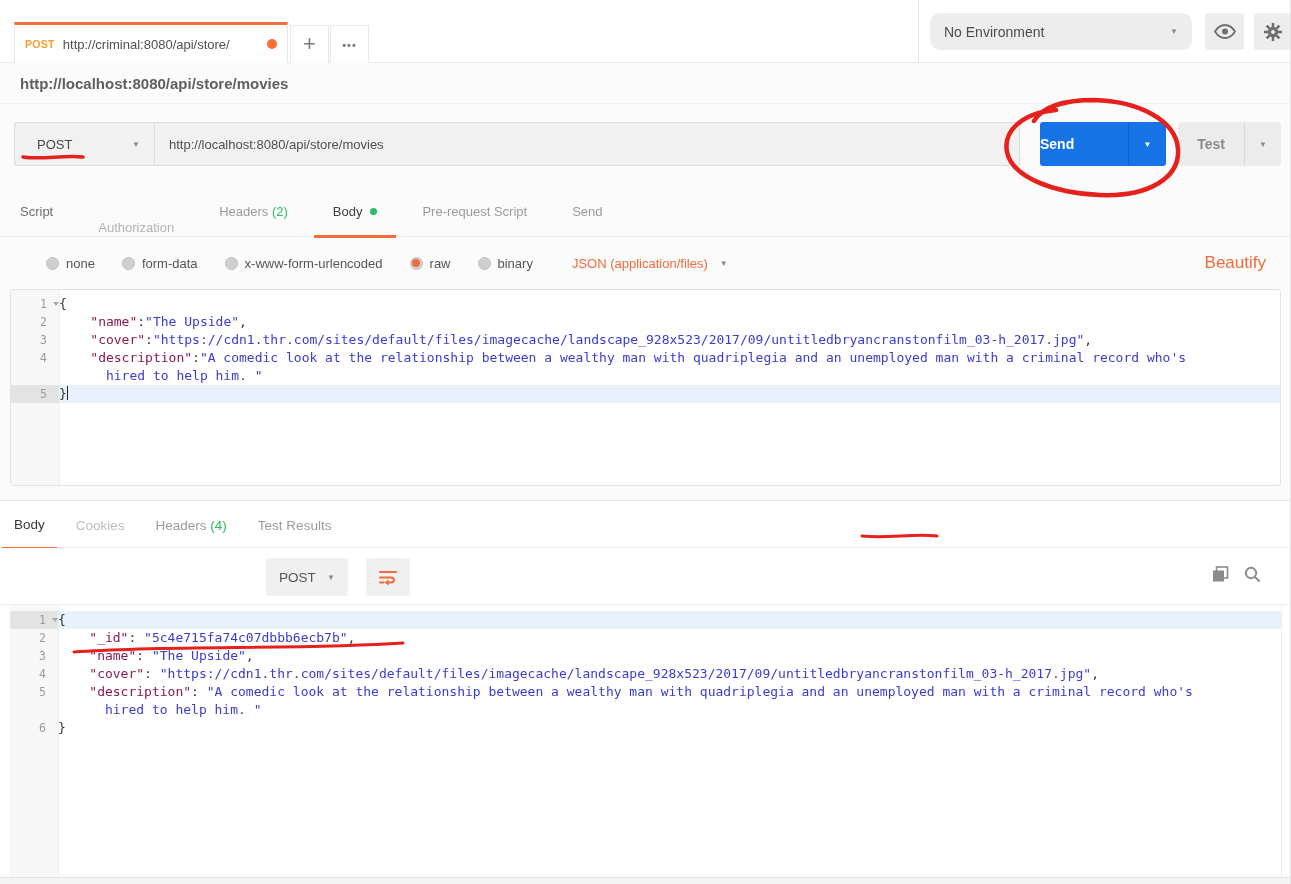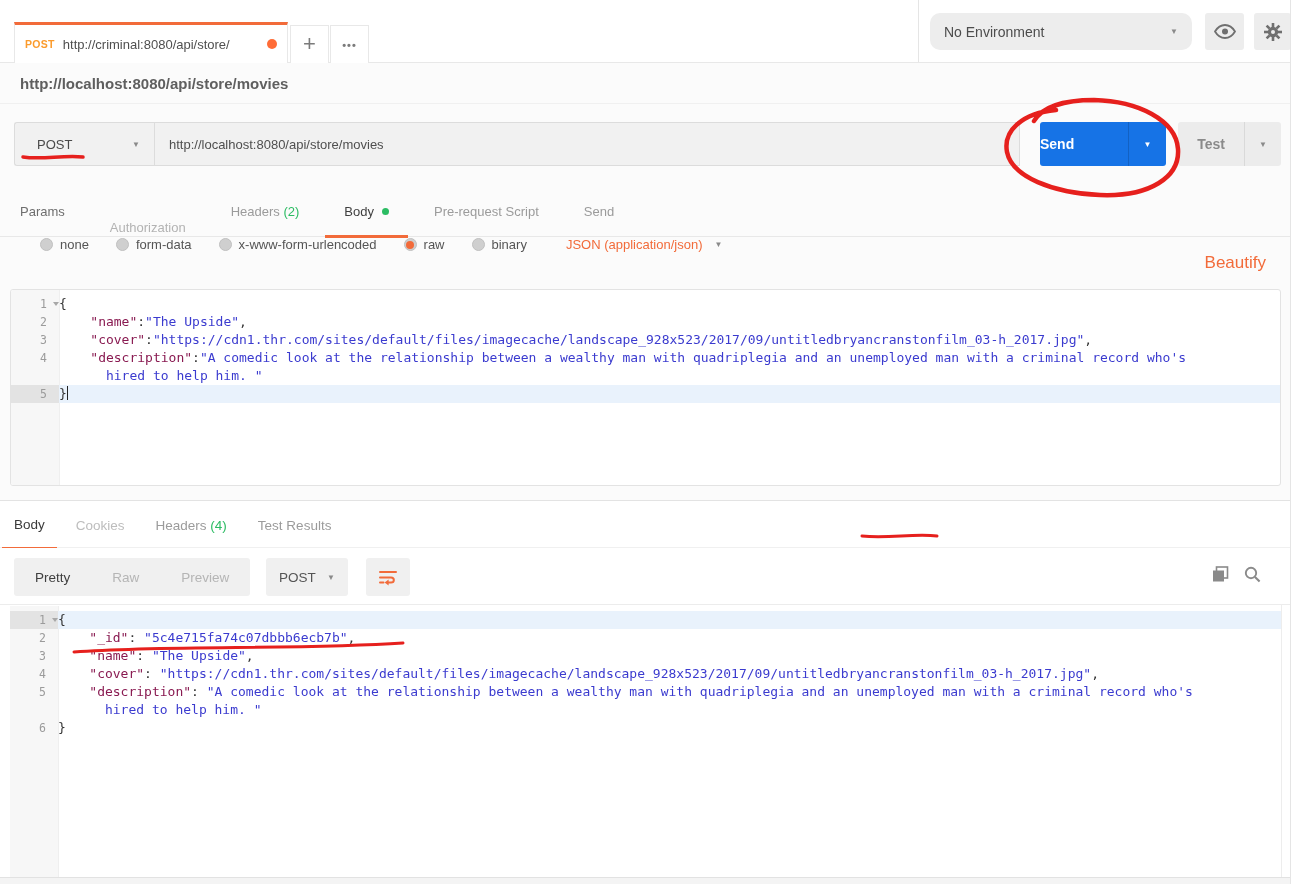--- a/index.html
+++ b/index.html
@@ -80,21 +80,21 @@
   .rtab.t-auth { color:#b3b3b3;margin-top:32px; }
   .rtab .cnt { color:#2cbc63; }
   .rtab.t-body { color:#3f3f3f; margin:0 26px 0 -19px; padding:0 19px; height:51px; line-height:51px; position:relative; }
   .rtab.t-body::after { content:''; position:absolute; left:0; right:0; bottom:-1px; height:3px; background:#f26b3a; }
   .gdot { display:inline-block; width:7px; height:7px; border-radius:50%; background:#2cbc63; margin-left:8px; vertical-align:1px; }
   .meta-links { position:absolute; right:14px; top:186px; height:51px; display:flex; align-items:center; gap:20px; font-size:13.5px; }
   .lnk-cookies,.lnk-code { color:#f26b3a; }
   .lnk-comments { color:#f5c0a8; }
 
   
-  .body-modes { position:absolute; left:40px; top:237px; height:52px; display:flex; align-items:flex-start; font-size:13px; color:#555; }
+  .body-modes { position:absolute; left:46px; top:237px; height:52px; display:flex; align-items:center; font-size:13px; color:#555; }
   .bmode { display:flex; align-items:center; margin-right:27px; }
   .radio { width:13px; height:13px; border-radius:50%; background:#cfcfcf; border:1px solid #c0c0c0; margin-right:7px; position:relative; flex:none; }
   .radio.sel::after { content:''; position:absolute; left:1.5px; top:1.5px; width:8px; height:8px; border-radius:50%; background:#f26b3a; }
   .ctype { display:flex; align-items:center; margin-left:12px; color:#f26b3a; }
   .ctype .caret { margin-left:12px; }
   .beautify { position:absolute; right:25px; top:237px; line-height:52px; color:#f26b3a; font-size:17px; }
 
   
   .editor { background:#fff; overflow:hidden; padding-top:5px; }
   .editor::before { content:''; position:absolute; left:0; top:0; bottom:0; width:48px; background:#f7f7f7; border-right:1px solid #efefef; }
@@ -201,21 +201,21 @@
 </div>
 <div class="save-btn">
   <div class="save-main">Test</div>
   <div class="save-caret">
     <span class="caret">▼</span>
   </div>
 </div>
 
 <div class="req-tabs-row">
   <div class="req-tabs">
-    <span class="rtab t-params">Params</span>
+    <span class="rtab t-params">Script</span>
     <span class="rtab t-auth">Authorization</span>
     <span class="rtab"><span>Headers</span> <span class="cnt">(2)</span></span>
     <span class="rtab t-body"><span>Body</span><span class="gdot"></span></span>
     <span class="rtab">Pre-request Script</span>
     <span class="rtab">Send</span>
   </div>
   <div class="meta-links">
     <span class="lnk-cookies">Cookies</span>
     <span class="lnk-code">Code</span>
     <span class="lnk-comments">Comments (0)</span>
@@ -237,21 +237,21 @@
     </span>
     <span class="bmode">
       <span class="radio sel"></span>
       <span>raw</span>
     </span>
     <span class="bmode">
       <span class="radio"></span>
       <span>binary</span>
     </span>
     <span class="ctype">
-      <span>JSON (application/json)</span>
+      <span>JSON (application/files)</span>
       <span class="caret">▼</span>
     </span>
   </div>
 <span class="beautify">Beautify</span>
 
 <div id="req-editor" class="editor">
     <div class="crow">
       <span class="gut">1<span class="fold"></span></span>
       <span class="cline"><span class="tp">{</span></span>
     </div>
@@ -281,25 +281,20 @@
   <div class="res-tabs">
     <span class="stab t-rbody">Body</span>
     <span class="stab t-cookies">Cookies</span>
     <span class="stab"><span>Headers</span> <span class="cnt">(4)</span></span>
     <span class="stab">Test Results</span>
   </div>
 
 </div>
 
 <div class="res-controls">
-  <div class="seg">
-    <span class="si active">Pretty</span>
-    <span class="si">Raw</span>
-    <span class="si">Preview</span>
-  </div>
   <div class="fmt-select">
     <span>POST</span>
     <span class="caret">▼</span>
   </div>
   <div class="wrap-btn">
     <svg width="20" height="17" viewBox="0 0 20 17">
       <g fill="none" stroke="#f26b3a" stroke-width="2" stroke-linecap="round">
         <path d="M2 3 H18"></path>
         <path d="M2 8.5 H13 C16.8 8.5 16.8 13.5 13 13.5 H10"></path>
         <path d="M2 13.5 H5.5"></path>

